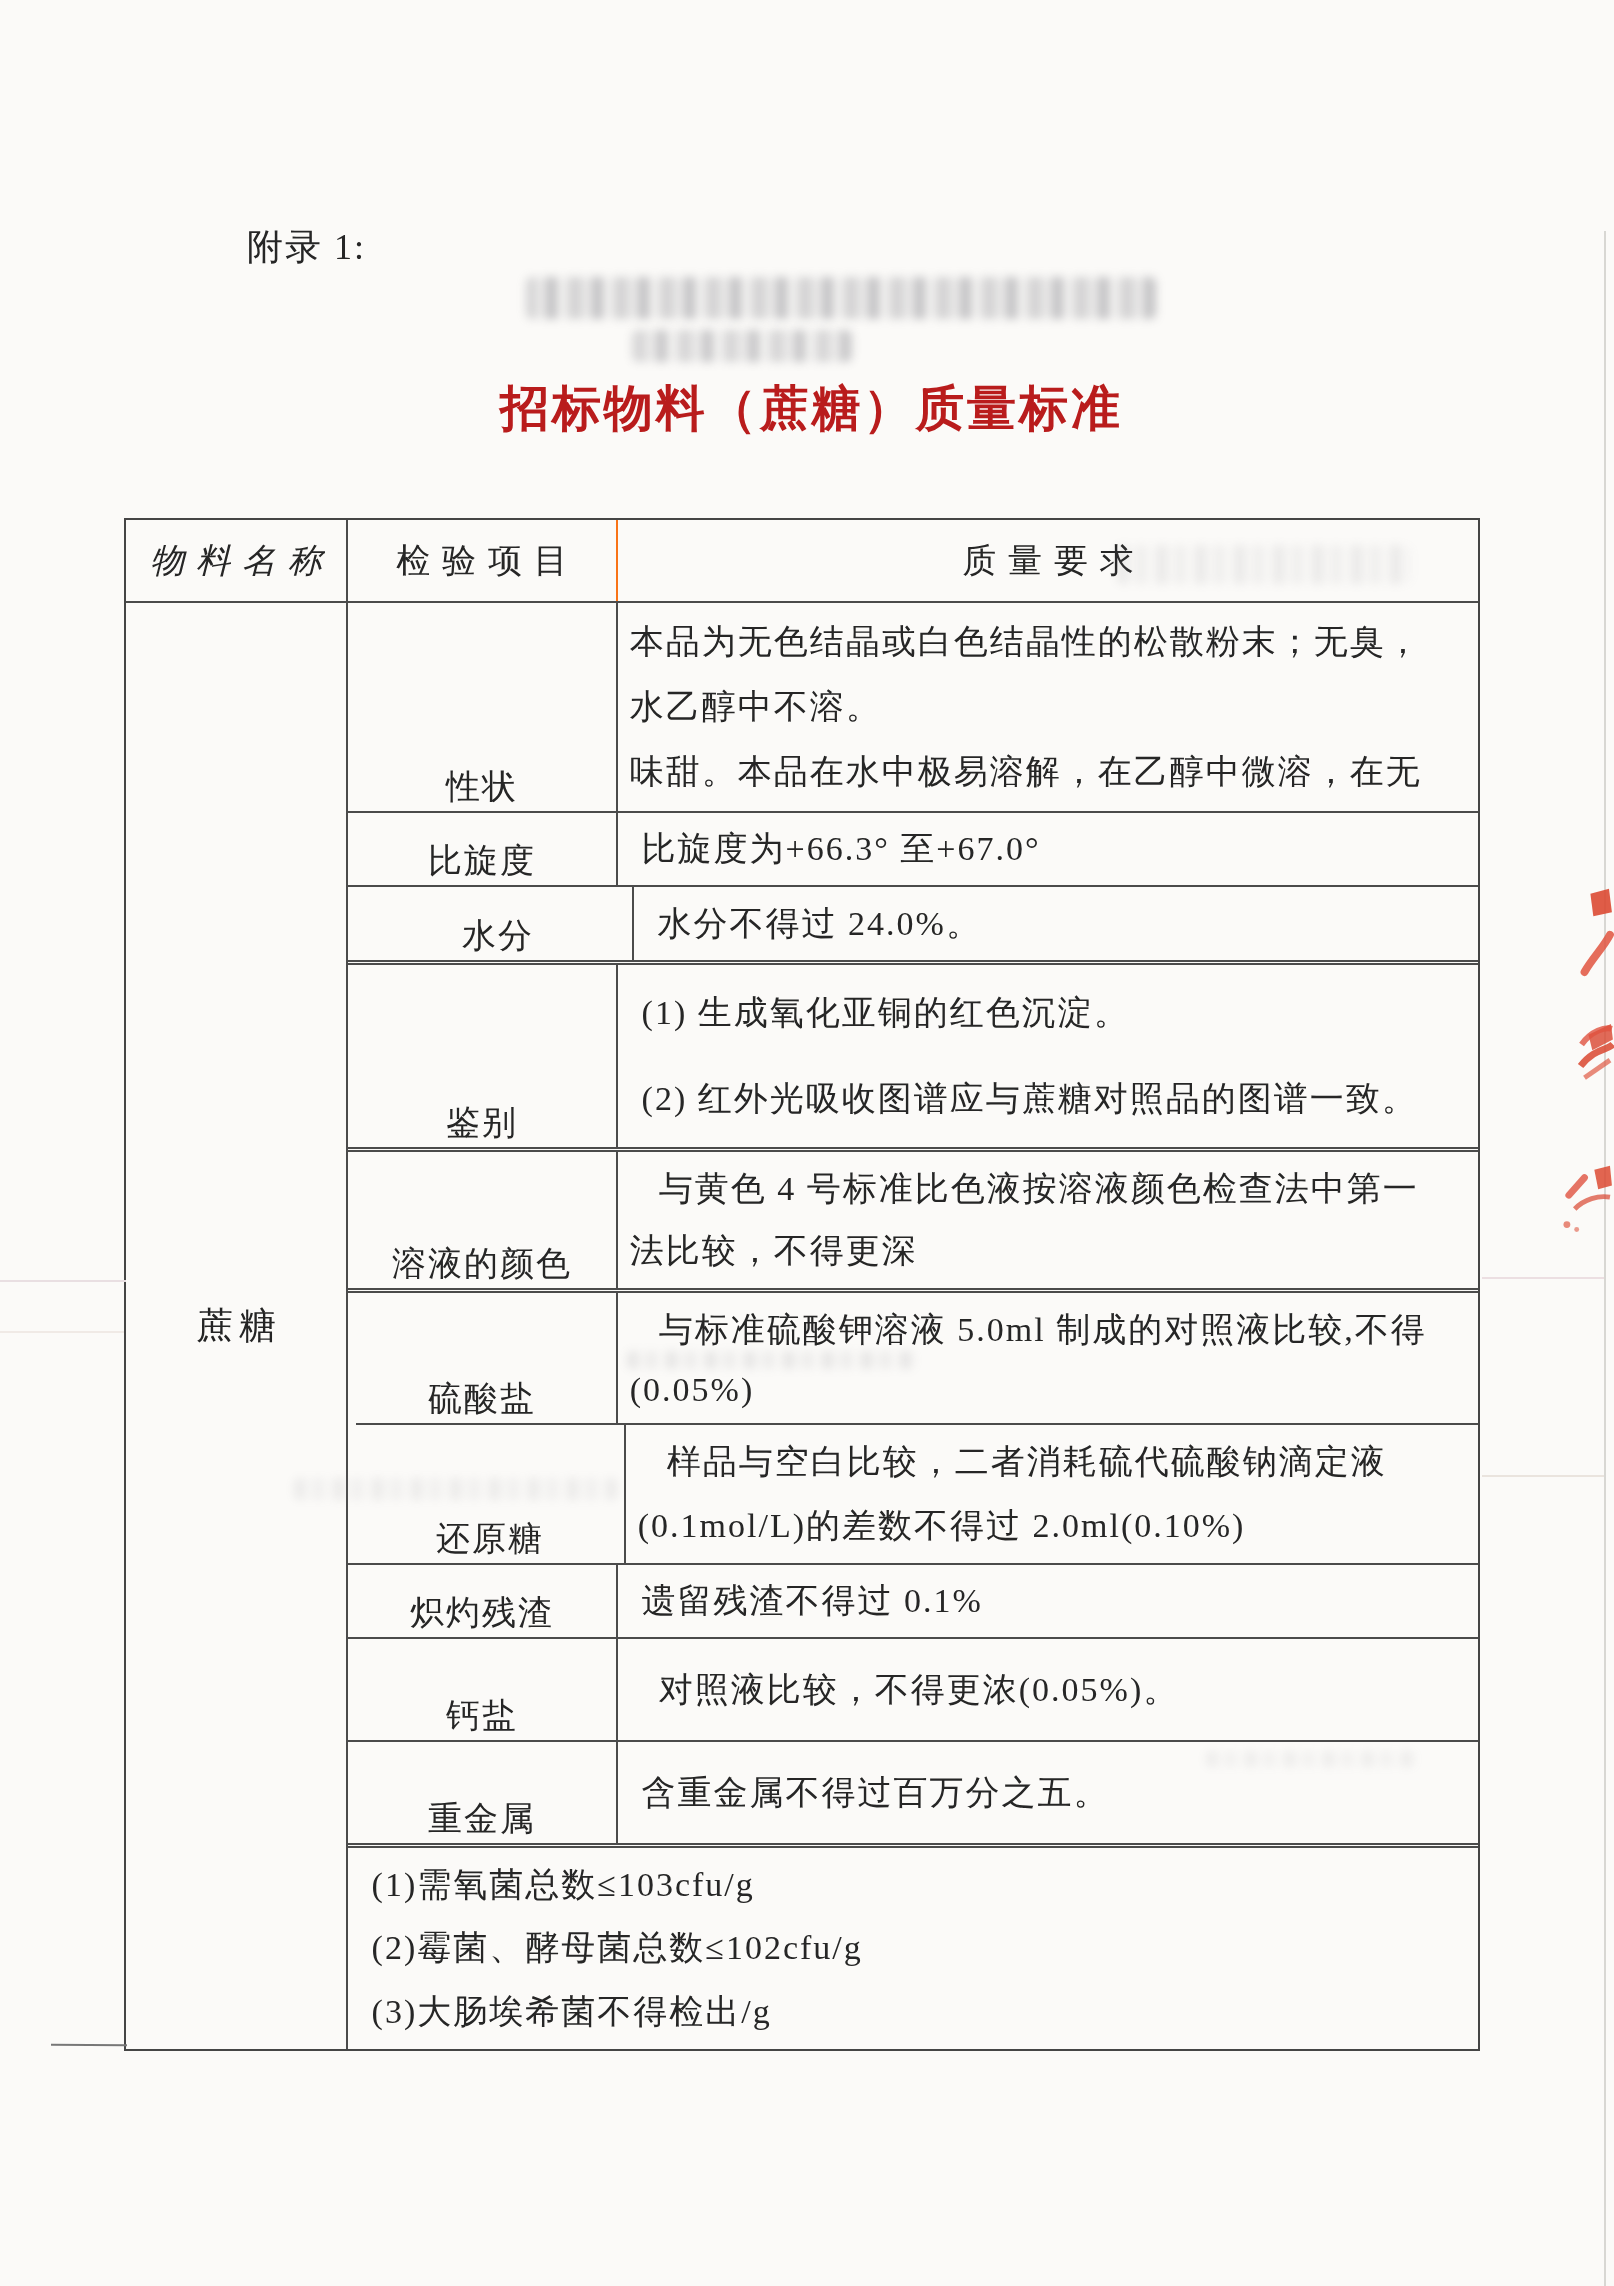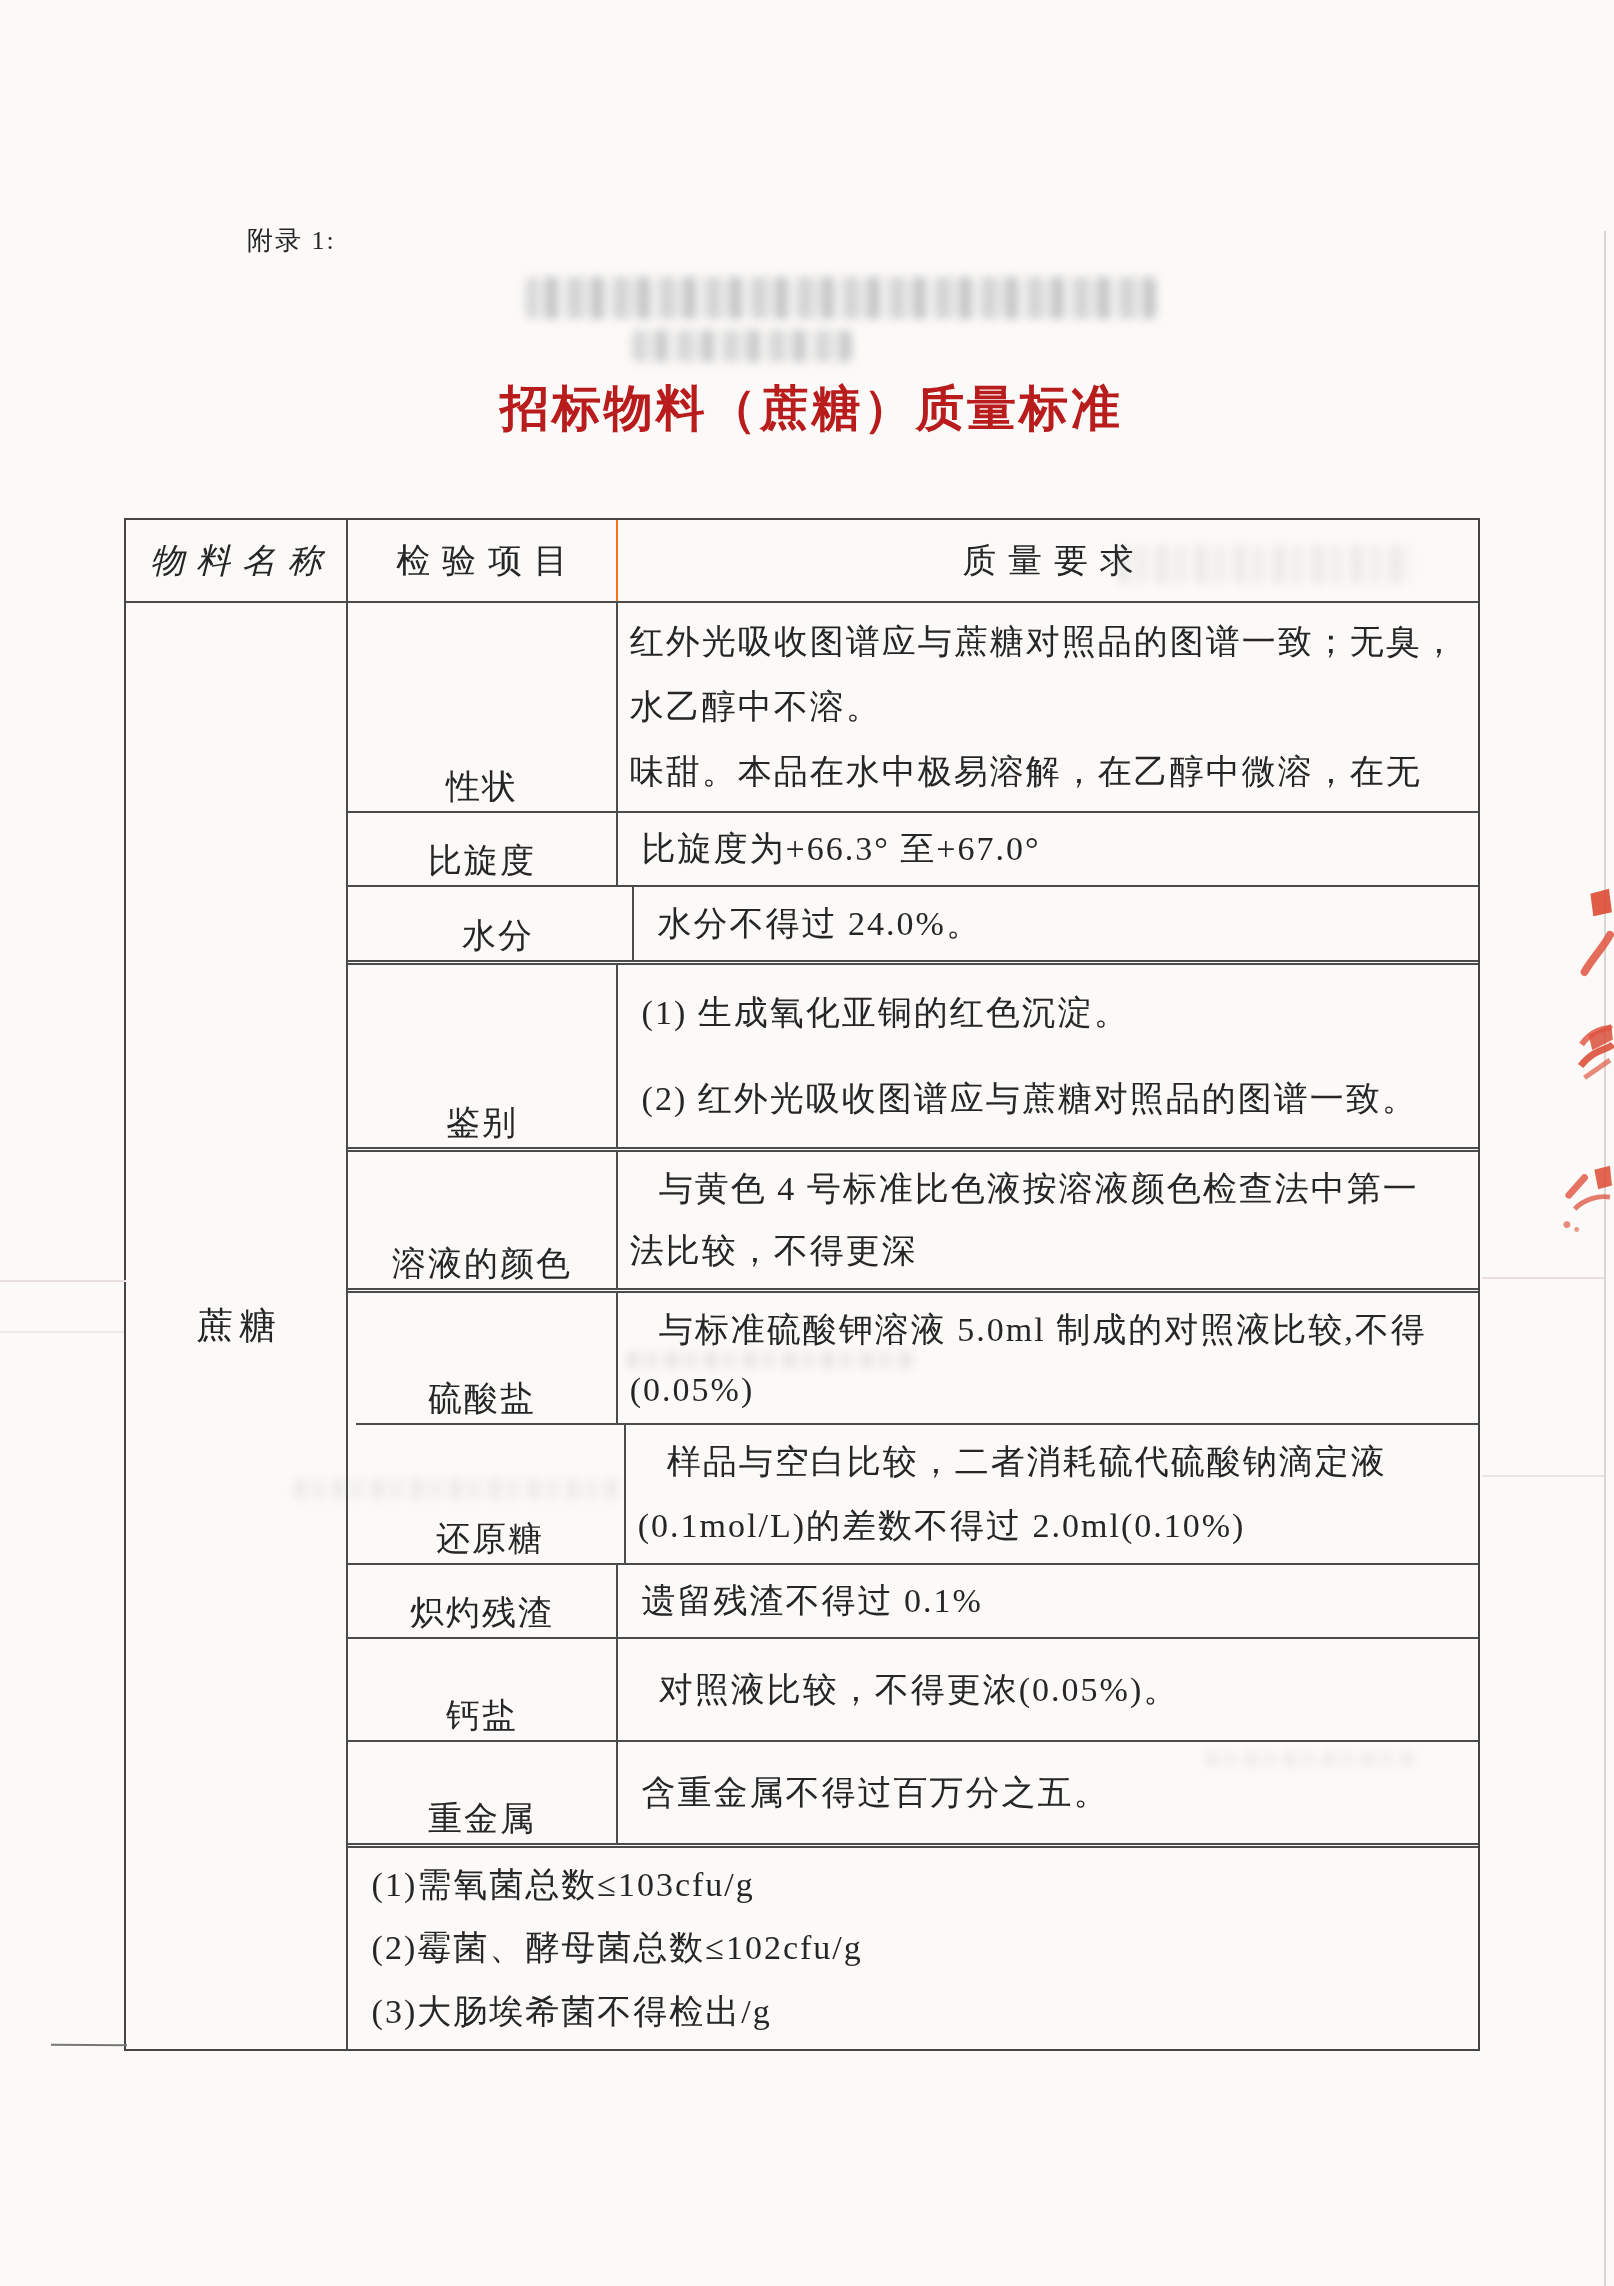--- a/index.html
+++ b/index.html
@@ -8,21 +8,21 @@
     width:1614px;height:2287px;
     margin:0 auto;
     background:#fbfaf8;
     overflow:hidden;
     font-family:"Liberation Serif","DejaVu Serif",serif;
     color:#2a2a2a;
   }
   
   .appendix{
     position:absolute;left:247px;top:223px;
-    font-size:26px;letter-spacing:2px;color:#262626;
+    font-size:36px;letter-spacing:2px;color:#262626;
   }
   .doc-title{
     position:absolute;left:500px;top:376px;
     font-size:49px;font-weight:bold;letter-spacing:2.9px;color:#b91c1c;
     white-space:nowrap;
   }
   
   .ghost{
     position:absolute;border-radius:5.9px;
     background:repeating-linear-gradient(90deg,
@@ -123,21 +123,21 @@
       <div class="th th-3">质量要求</div>
     </div>
     <div class="tbody">
       <div class="material-cell">蔗糖</div>
       <div class="rows">
           <div class="trow">
             <div class="item-cell">
               <div class="item-line">性状</div>
             </div>
             <div class="req-cell">
-              <div class="req-line ind-0">红外光吸收图谱应与蔗糖对照品的图谱一致；无臭，</div>
+              <div class="req-line ind-0">本品为无色结晶或白色结晶性的松散粉末；无臭，</div>
               <div class="req-line ind-0">水乙醇中不溶。</div>
               <div class="req-line ind-0">味甜。本品在水中极易溶解，在乙醇中微溶，在无</div>
             </div>
           </div>
           <div class="trow">
             <div class="item-cell">
               <div class="item-line">比旋度</div>
             </div>
             <div class="req-cell">
               <div class="req-line ind-1">比旋度为+66.3° 至+67.0°</div>

